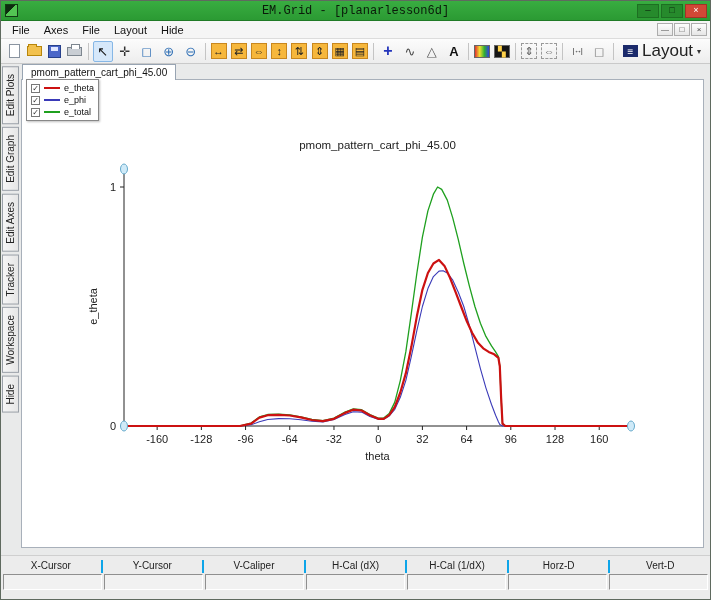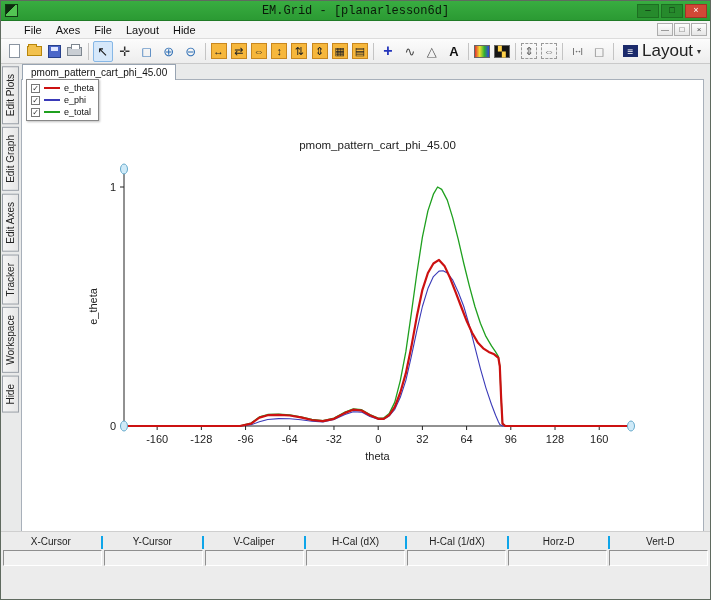--- a/index.html
+++ b/index.html
@@ -15,21 +15,21 @@
               border: 1px solid #123a14; }
   .title-text { position: absolute; left: 0; right: 0; text-align: center; color: #0a1a0a;
                 font-size: 12px; pointer-events: none; }
   .win-controls { margin-left: auto; display: flex; gap: 2px; padding-right: 3px; z-index: 2; }
   .win-btn { width: 22px; height: 14px; display: flex; align-items: center; justify-content: center;
              font-size: 9px; background: #268a2c; border: 1px solid #1d6f22; color: #0b220c; }
   .win-btn.close { background: #d14836; border-color: #a33327; color: #fff; }
 
   
   .menubar { position: relative; height: 18px; background: #f5f5f5; border-bottom: 1px solid #dcdcdc;
-             display: flex; align-items: center; padding-left: 16px; }
+             display: flex; align-items: center; padding-left: 4px; }
   .menu-item { padding: 2px 7px; font-size: 11px; color: #111; }
   .mdi-controls { position: absolute; right: 3px; top: 2px; display: flex; gap: 1px; }
   .mdi-btn { width: 16px; height: 13px; display: flex; align-items: center; justify-content: center;
              font-size: 8px; background: linear-gradient(#fdfdfd,#e6e6e6); border: 1px solid #adadad; color: #444; }
 
   
   .toolbar { height: 25px; background: linear-gradient(#fcfcfc,#ededed); border-bottom: 1px solid #c9c9c9;
              display: flex; align-items: center; padding: 0 3px; }
   .tb-btn { width: 21px; height: 21px; margin: 0 1px; display: flex; align-items: center; justify-content: center;
             border: 1px solid transparent; border-radius: 2px; }
@@ -79,21 +79,21 @@
   
   .legend { position: absolute; left: 25px; top: 15px; z-index: 5; background: #fff;
             border: 1px solid #888; padding: 2px 4px; box-shadow: 1px 1px 2px rgba(0,0,0,0.25); }
   .lg-row { display: flex; align-items: center; gap: 4px; height: 12px; }
   .lg-check { width: 9px; height: 9px; border: 1px solid #777; background: #fff; font-size: 8px;
               line-height: 7px; text-align: center; color: #333; }
   .lg-line { width: 16px; height: 2px; display: inline-block; }
   .lg-label { font-size: 9px; color: #111; }
 
   
-  .statusbar { position: absolute; left: 0; right: 0; bottom: 0; height: 68px; background: #ececec;
+  .statusbar { position: absolute; left: 0; right: 0; bottom: 0; height: 44px; background: #ececec;
                border-top: 1px solid #cfcfcf; }
   .status-headers { display: flex; height: 13px; margin-top: 4px; }
   .status-col { flex: 1; text-align: center; font-size: 10px; color: #222; border-left: 2px solid #0ea5e9; }
   .status-col:first-child { border-left: none; }
   .status-cells { display: flex; height: 16px; margin-top: 1px; padding: 0 1px; }
   .status-cell { flex: 1; margin: 0 1px; background: #f1f1f1; border: 1px solid;
                  border-color: #8f8f8f #ffffff #ffffff #8f8f8f; }
 </style>
 </head>
 <body>

